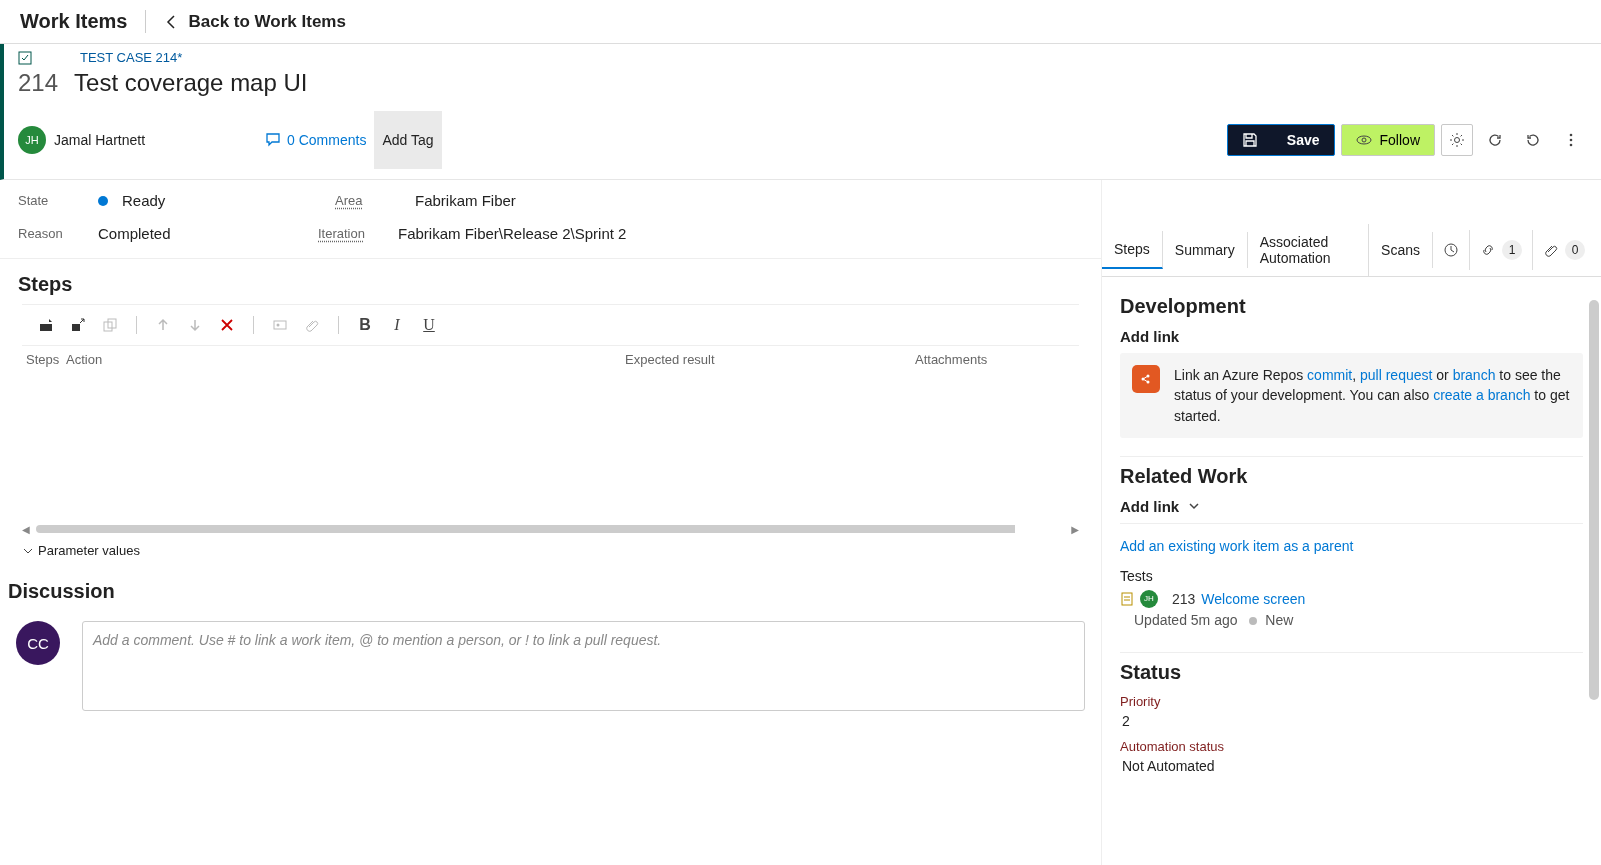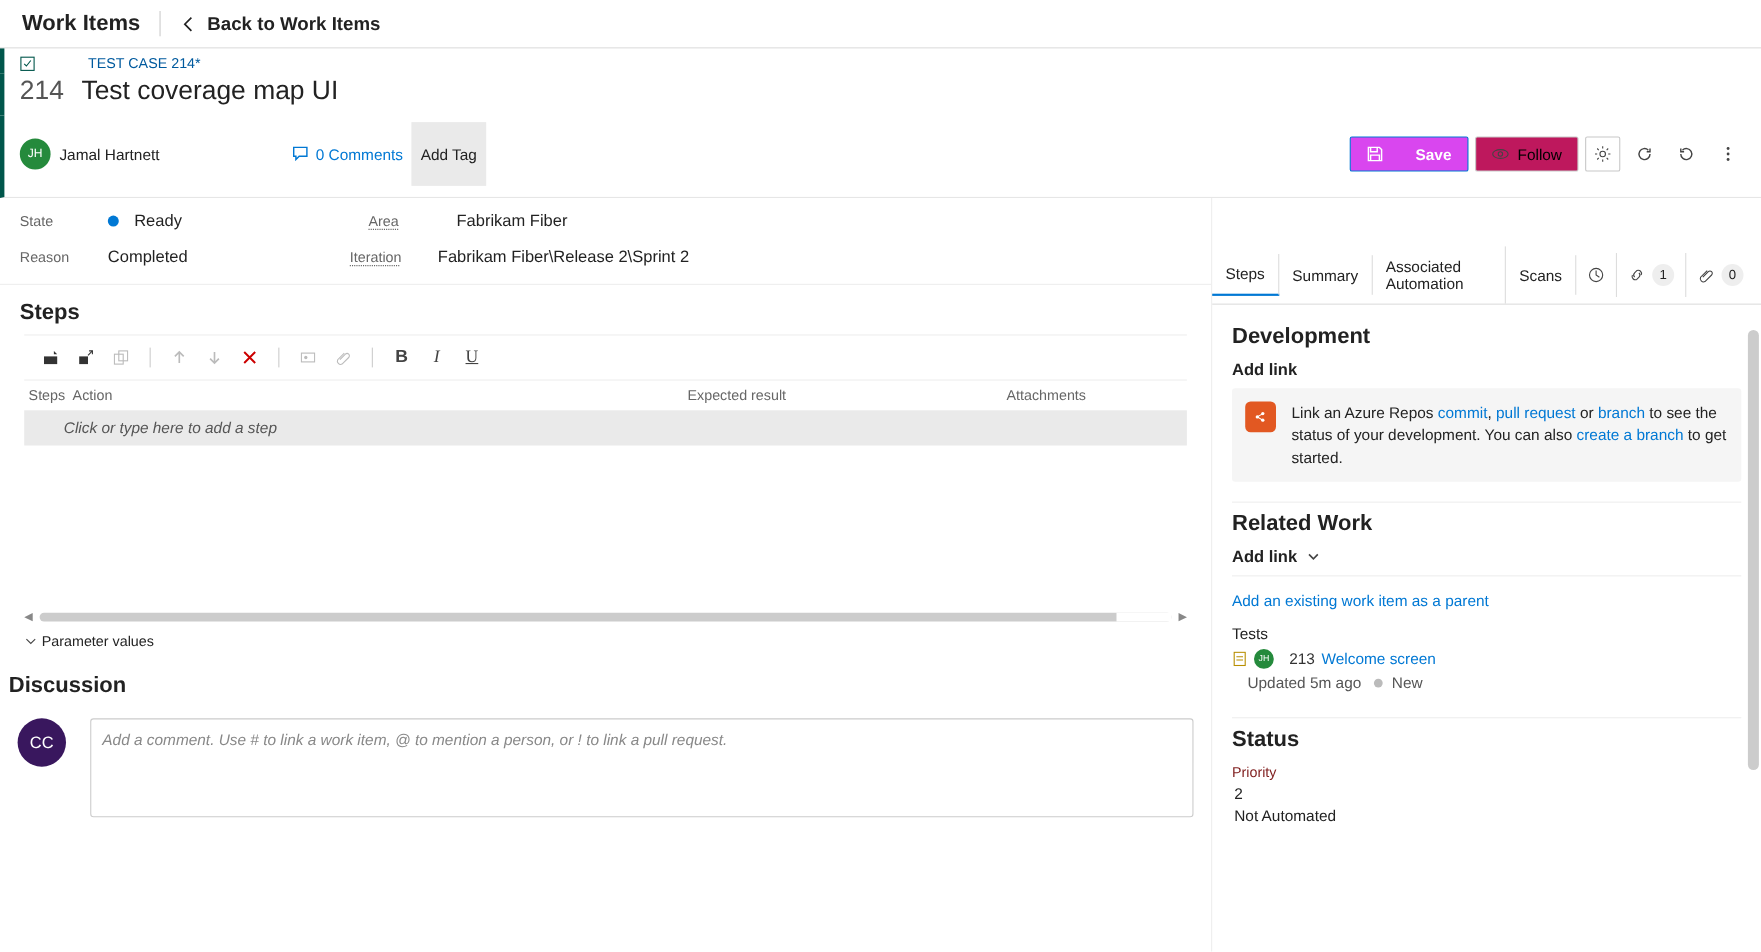--- a/index.html
+++ b/index.html
@@ -17,22 +17,22 @@
 .meta-row { display: flex; align-items: center; padding: 6px 14px 10px 14px; border-left: 4px solid #00564b; border-bottom: 1px solid #e6e6e6; }
 .avatar { width: 28px; height: 28px; border-radius: 50%; background: #258a3c; color: #fff; font-size: 11px; display: flex; align-items: center; justify-content: center; margin-right: 8px; }
 .avatar.green { background: #258a3c; }
 .avatar.small { width: 18px; height: 18px; font-size: 8px; }
 .avatar.purple { width: 44px; height: 44px; background: #39175e; font-size: 15px; }
 .assignee { margin-right: 120px; }
 .comments { display: flex; align-items: center; color: #0078d4; cursor: pointer; margin-right: 8px; }
 .comments svg { margin-right: 6px; }
 .addtag { background: #eaeaea; padding: 21px 8px; cursor: pointer; }
 .spacer { flex: 1; }
-.btn { display: flex; align-items: center; padding: 7px 14px; border: 1px solid #c8c8c8; background: #be185d; cursor: pointer; margin-left: 6px; border-radius: 2px; font-size: 14px; }
-.btn.primary { background: #d946ef; color: #fff; border-color: #0078d4; font-weight: 600; gap: 21px; }
+.btn { display: flex; align-items: center; padding: 7px 14px; border: 1px solid #c8c8c8; background: #bef264; cursor: pointer; margin-left: 6px; border-radius: 2px; font-size: 14px; }
+.btn.primary { background: #0f172a; color: #fff; border-color: #0078d4; font-weight: 600; gap: 21px; }
 .btn.primary svg { margin-right: 8px; }
 .iconbtn { width: 32px; height: 32px; display: flex; align-items: center; justify-content: center; cursor: pointer; margin-left: 6px; border-radius: 2px; }
 .iconbtn.bordered { border: 1px solid #c8c8c8; }
 .follow-btn svg { margin-right: 8px; }
 .content { display: flex; }
 .left { flex: 1; min-width: 0; }
 .right { width: 500px; border-left: 1px solid #eee; }
 .fields-row { display: flex; padding: 12px 18px 4px 18px; gap: 17px; }
 .fgroup { display: flex; align-items: center; }
 .flabel { width: 80px; color: #666; font-size: 13px; }
@@ -247,21 +247,20 @@
       <div class="tbtn underline">U</div>
     </div>
 
     <div class="steps-table">
       <div class="steps-header">
         <div class="col-steps">Steps</div>
         <div class="col-action">Action</div>
         <div class="col-expected">Expected result</div>
         <div class="col-attach">Attachments</div>
       </div>
-      <div class="steps-placeholder-row">Click or type here to add a step</div>
     </div>
 
     <div class="scroll-hint">
       <span class="arrow">◀</span>
       <div class="bar"></div>
       <span class="arrow">▶</span>
     </div>
 
     <div class="param-values">
       <svg width="12" height="12">
@@ -347,20 +346,21 @@
         <span>Updated 5m ago</span>
         <span class="statedot"></span>
         <span>New</span>
       </div>
 
       <div class="divider" style="margin-top:24px"></div>
       <div class="right-h">Status</div>
       <div class="status-sec">
         <div class="lbl">Priority</div>
         <div class="val">2</div>
+        <div class="lbl">Automation status</div>
         <div class="val">Not Automated</div>
       </div>
     </div>
   </div>
 </div>
 
 <div class="right-scrollbar"></div>
 
 </div>
 

